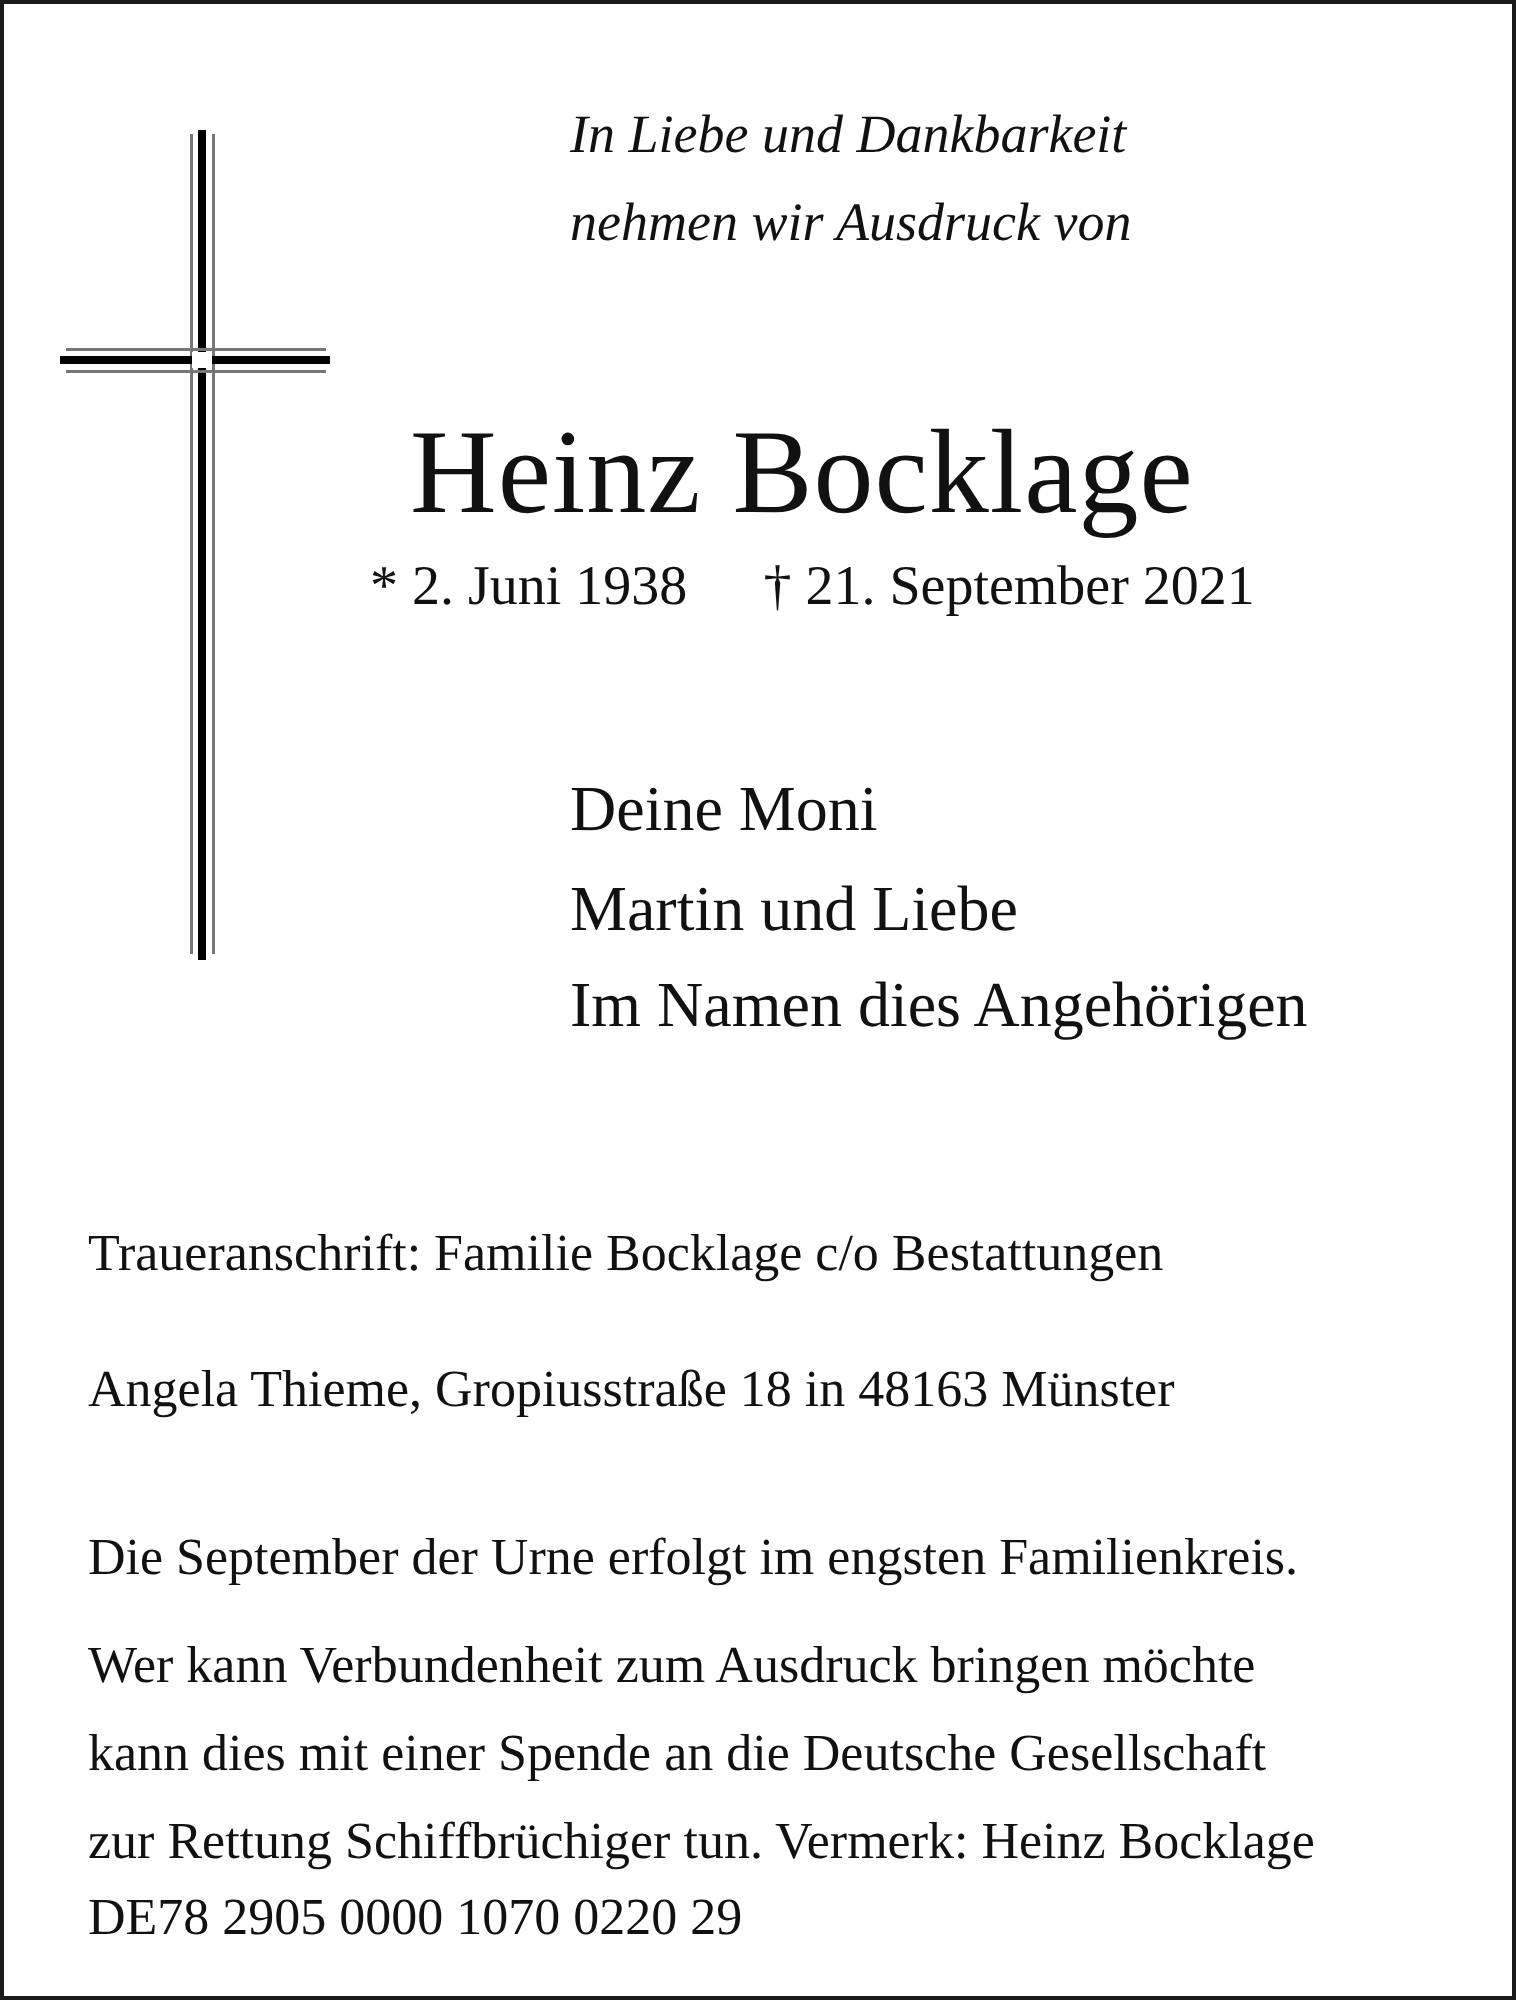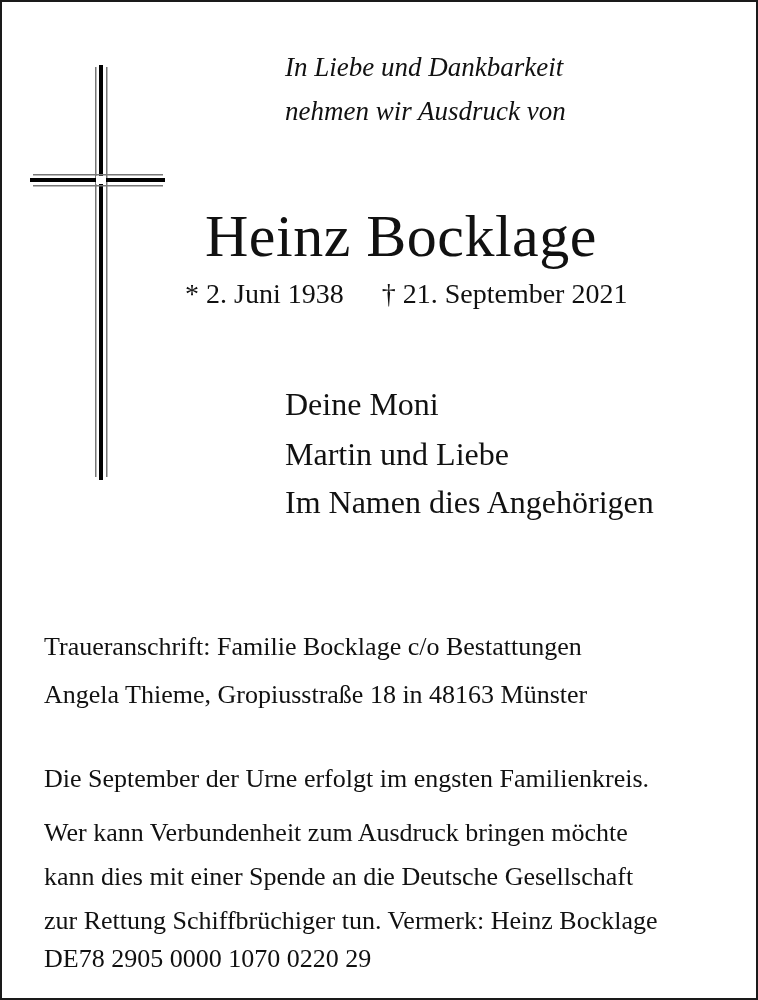--- a/index.html
+++ b/index.html
@@ -35,21 +35,21 @@
 <div class="t name">Heinz Bocklage</div>
 
 <div class="t dates">
   <span>* 2. Juni 1938</span><span class="gap"></span><span>† 21. September 2021</span>
 </div>
 
 <div class="t fam" style="top:386px">Deine Moni</div>
 <div class="t fam" style="top:436px">Martin und Liebe</div>
 <div class="t fam" style="top:484px">Im Namen dies Angehörigen</div>
 
-<div class="t body" style="top:632px">Traueranschrift: Familie Bocklage c/o Bestattungen</div>
+<div class="t body" style="top:612px">Traueranschrift: Familie Bocklage c/o Bestattungen</div>
 <div class="t body" style="top:680px">Angela Thieme, Gropiusstraße 18 in 48163 Münster</div>
 
 <div class="t body" style="top:764px">Die September der Urne erfolgt im engsten Familienkreis.</div>
 
 <div class="t body" style="top:818px">Wer kann Verbundenheit zum Ausdruck bringen möchte</div>
 <div class="t body" style="top:862px">kann dies mit einer Spende an die Deutsche Gesellschaft</div>
 <div class="t body" style="top:906px">zur Rettung Schiffbrüchiger tun. Vermerk: Heinz Bocklage</div>
 <div class="t body" style="top:944px">DE78 2905 0000 1070 0220 29</div>
 
 </body></html>

